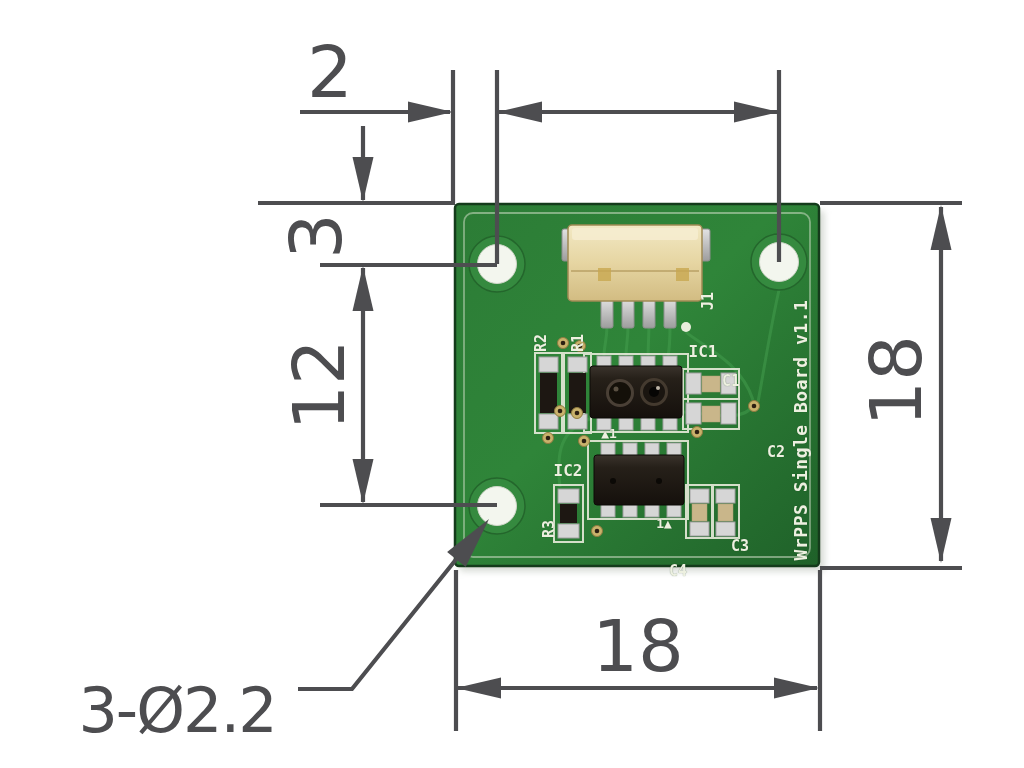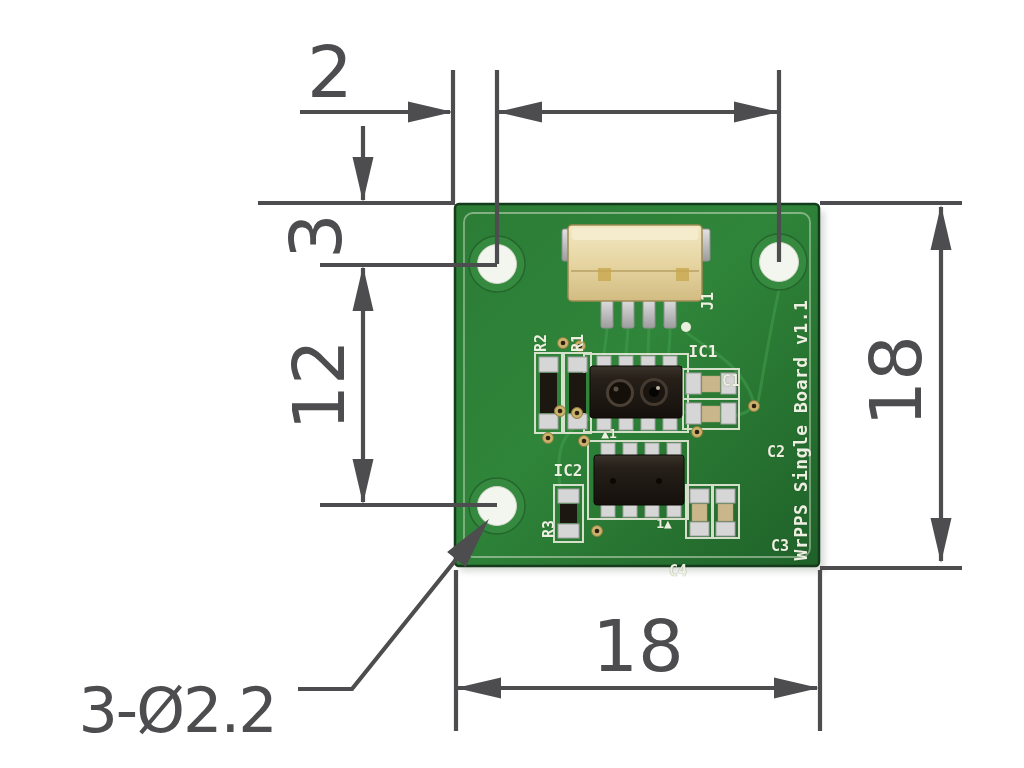--- a/index.html
+++ b/index.html
@@ -256,18 +256,18 @@
 
 <div class="silk rot s15" style="left:708px; top:301px;">J1</div>
 <div class="silk s16" style="left:703px; top:352px;">IC1</div>
 <div class="silk s15" style="left:731px; top:381px;">C1</div>
 <div class="silk s15" style="left:734px; top:452px;margin-left:42px;">C2</div>
 <div class="silk rot s15" style="left:541px; top:343px;">R2</div>
 <div class="silk rot s15" style="left:578px; top:343px;">R1</div>
 <div class="silk s16" style="left:568px; top:471px;text-align:center;">IC2</div>
 <div class="silk rot s15" style="left:549px; top:529px;">R3</div>
 <div class="silk s15" style="left:678px; top:543px;margin-top:28px;">C4</div>
-<div class="silk s15" style="left:780px; top:546px;">C3</div>
+<div class="silk s15" style="left:740px; top:546px;">C3</div>
 <div class="silk s13" style="left:609px; top:433px;">▲1</div>
 <div class="silk s13" style="left:664px; top:523px;">1▲</div>
 <div class="silk rot s18" style="left:801px; top:430px;">WrPPS Single Board v1.1</div>
 
 </div>
 
 </body></html>

